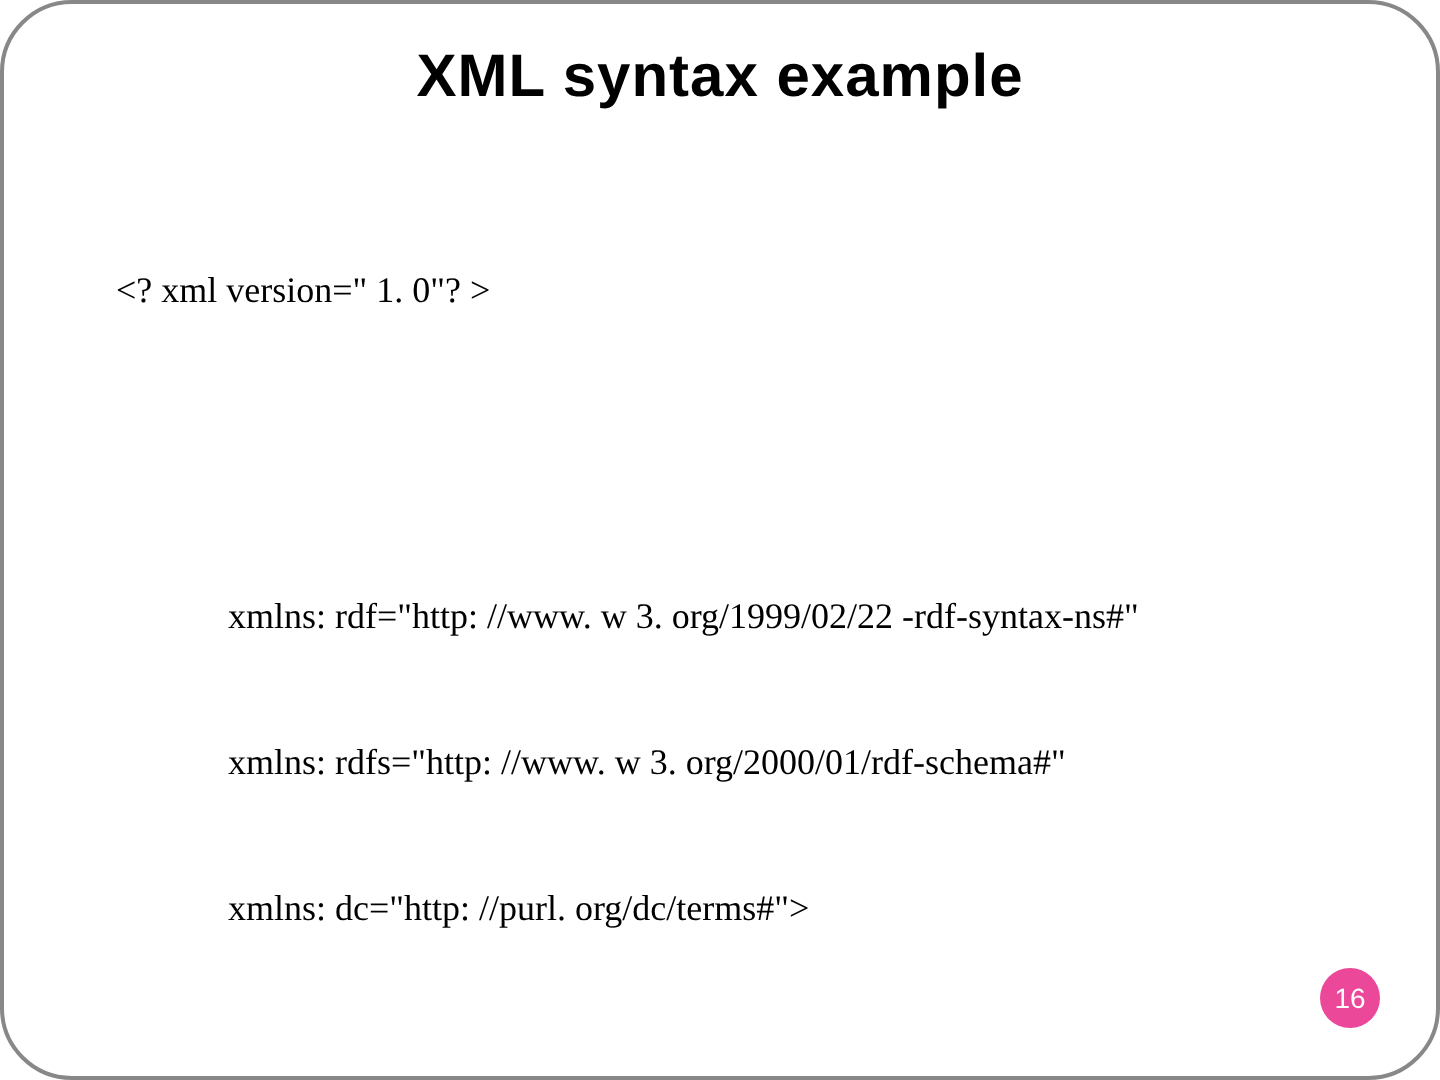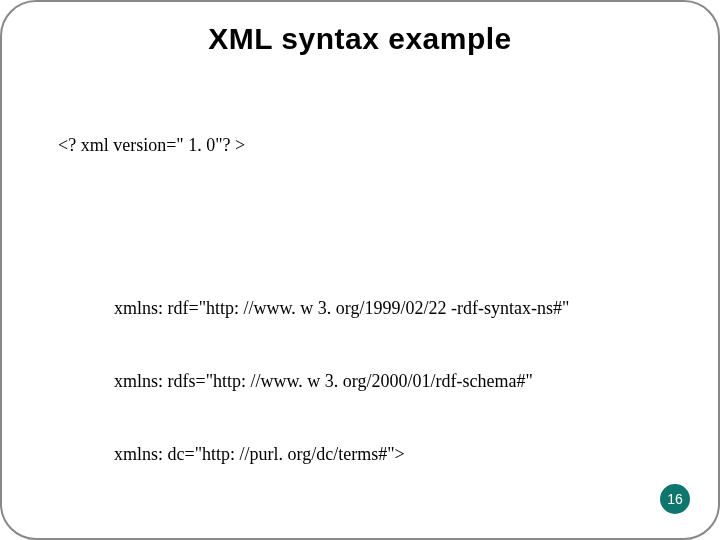--- a/index.html
+++ b/index.html
@@ -37,21 +37,21 @@
   }
   .block { margin-bottom: 18px; }
   .indent { padding-left: 56px; display: block; }
   .page-badge {
     position: absolute;
     right: 28px;
     bottom: 24px;
     width: 30px;
     height: 30px;
     border-radius: 50%;
-    background: #0f766e;
+    background: #ec4899;
     color: #fff;
     font-family: Arial, Helvetica, sans-serif;
     font-size: 14px;
     display: flex;
     align-items: center;
     justify-content: center;
   }
 </style>
 </head>
 <body>

